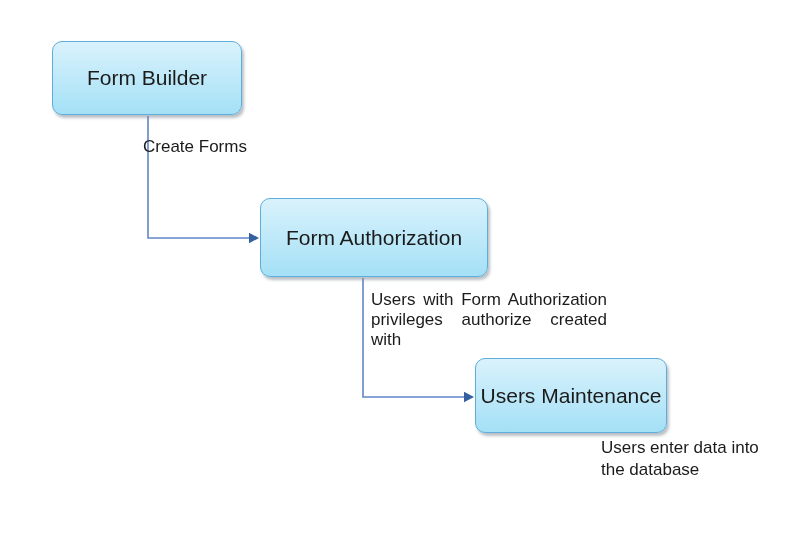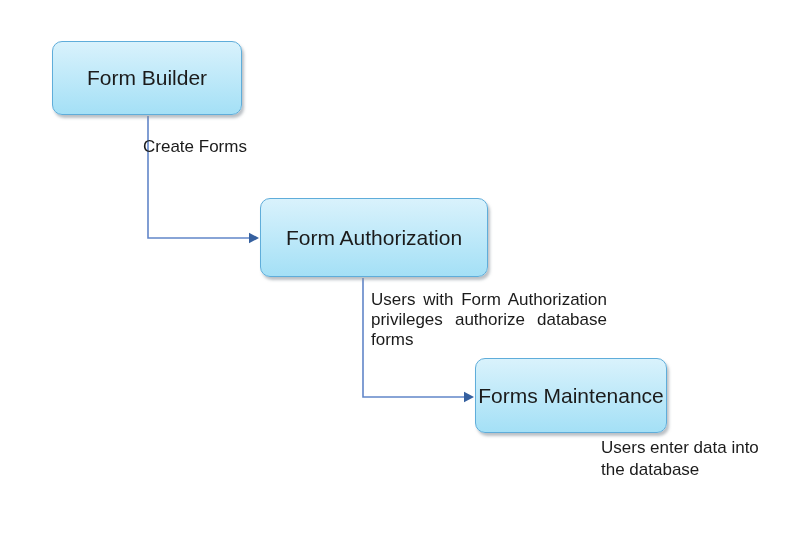--- a/index.html
+++ b/index.html
@@ -92,22 +92,22 @@
 
   <div class="node node-form-builder">
     <span>Form Builder</span>
   </div>
 
   <div class="node node-form-authorization">
     <span>Form Authorization</span>
   </div>
 
   <div class="node node-data-maintenance">
-    <span>Forms Maintenance</span>
+    <span>Users Maintenance</span>
   </div>
 
   <div class="annotation edge-label-create-forms">Create Forms</div>
 
-  <div class="annotation edge-label-authorization">Users with Form Authorization privileges authorize database forms</div>
+  <div class="annotation edge-label-authorization">Users with Form Authorization privileges authorize created with</div>
 
   <div class="annotation note-data-entry">Users enter data into the database</div>
 
 </div>
 
 </body></html>

